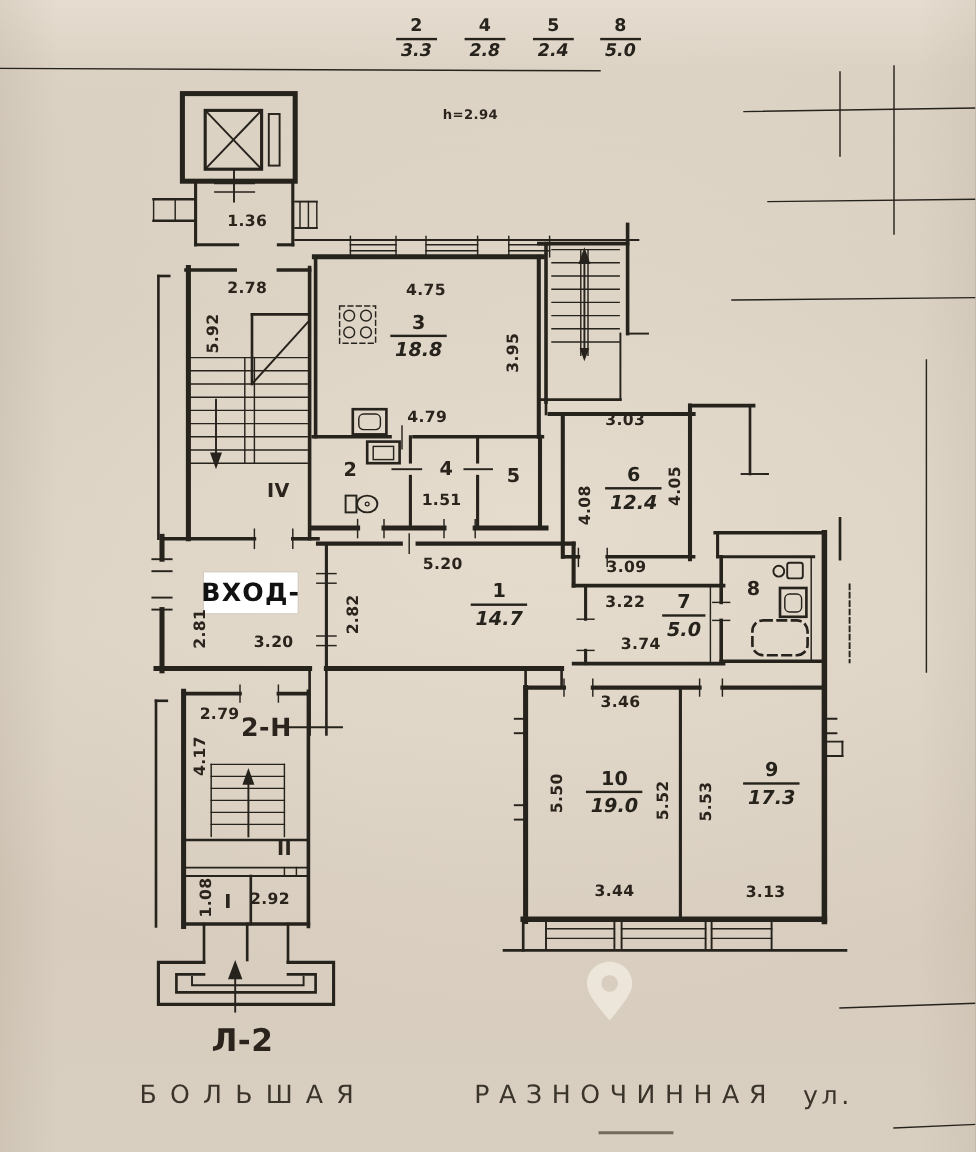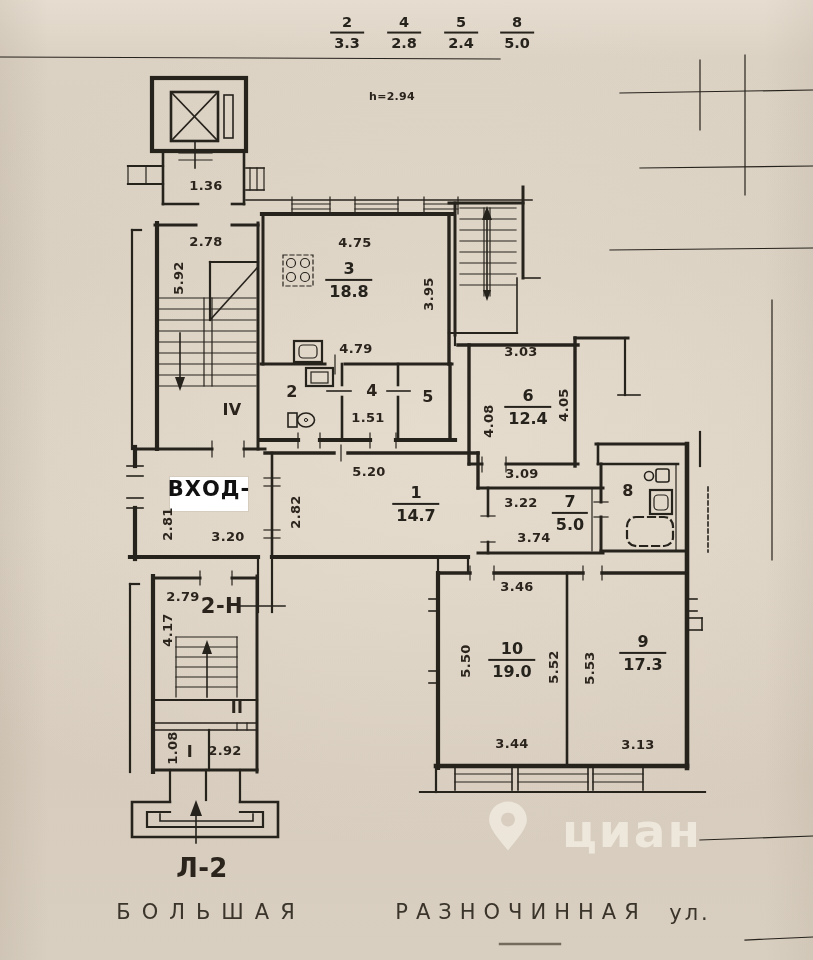--- a/index.html
+++ b/index.html
@@ -20,23 +20,23 @@
   .dash{stroke-dasharray:7 5}.dash2{stroke-dasharray:4 3}
   .faint{stroke:rgba(150,135,112,.26);stroke-width:1.2}
   .fill{fill:#26221c;stroke:none}
   .t{position:absolute;z-index:2;transform:translate(-50%,-50%);white-space:nowrap;
      font-size:13px;font-weight:bold;color:#2a241d;letter-spacing:.3px;}
   .rt{transform:translate(-50%,-50%) rotate(-90deg);}
   .num16{font-size:16px}
   .frac{position:absolute;z-index:2;transform:translate(-50%,-50%);text-align:center;
         font-weight:bold;color:#26221c;line-height:1.1;}
   .frac .n{display:block;font-size:16px;padding-bottom:1px;}
-  .frac .d{display:block;font-size:16px;border-top:2.2px solid #26221c;padding:2px 4px 0;}
+  .frac .d{display:block;font-size:16px;border-top:2.2px solid #26221c;padding:2px 4px 0;font-style:italic;}
   .hfrac .n,.hfrac .d{font-size:14.5px;}
-  .sticker{position:absolute;z-index:2;background:#ffffff;display:flex;justify-content:center;
+  .sticker{position:absolute;z-index:2;background:#ffffff;display:flex;align-items:center;justify-content:center;
            box-shadow:0 0 0 1px rgba(0,0,0,.05);}
   .sticker span{font-size:21px;font-weight:bold;letter-spacing:1px;color:#111;}
   .big{font-size:21px;letter-spacing:.5px;}
   .street-l{position:absolute;z-index:2;transform:translate(-50%,-50%);font-size:21px;color:#3a342b;font-weight:normal;}
   .wm{position:absolute;z-index:3;color:rgba(244,238,227,.78);font-weight:bold;pointer-events:none;}
   .wm-brand{font-size:47px;letter-spacing:2px;transform:translate(-50%,-50%);}
   .wm-id{font-size:26px;letter-spacing:2px;transform:translate(-50%,-50%);color:rgba(244,238,227,.66);}
 </style>
 </head>
 <body>
@@ -432,15 +432,14 @@
 
 <div class="street-l" style="left:521px;top:912px;letter-spacing:8px">РАЗНОЧИННАЯ</div>
 <div class="street-l" style="left:211px;top:912px;letter-spacing:11px">БОЛЬШАЯ</div>
 <div class="street-l" style="left:690px;top:913px;letter-spacing:3px">ул.</div>
 
 <div class="wm" style="left:508px;top:828px;transform:translate(-50%,-50%)">
   <svg width="40" height="52" viewBox="0 0 36 46">
     <path d="M18,1 C27.4,1 35,8.2 35,17.2 C35,23.5 31,29.5 18,45 C5,29.5 1,23.5 1,17.2 C1,8.2 8.6,1 18,1 Z M18,11 a6.2,6.2 0 1,0 0.01,0 Z" fill="rgba(244,238,227,0.72)" fill-rule="evenodd"></path>
   </svg>
 </div>
-<div class="wm wm-brand" style="left:632px;top:830px">циан</div>
 
 </div>
 
 </body></html>

